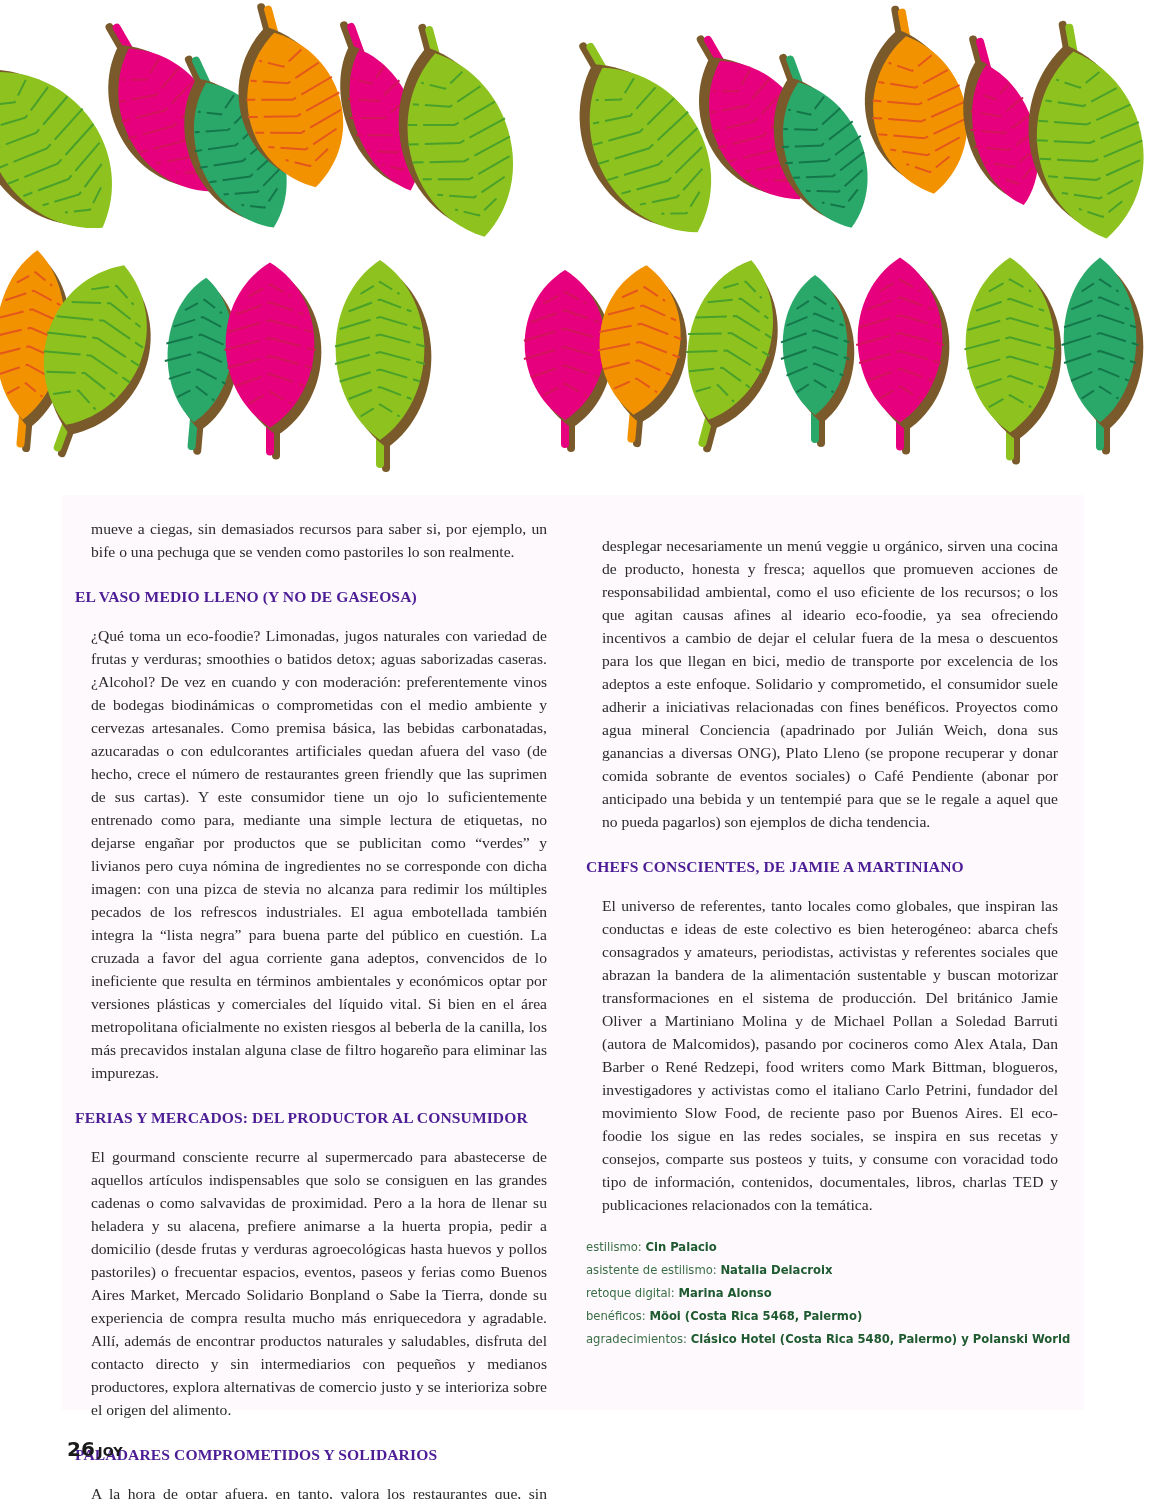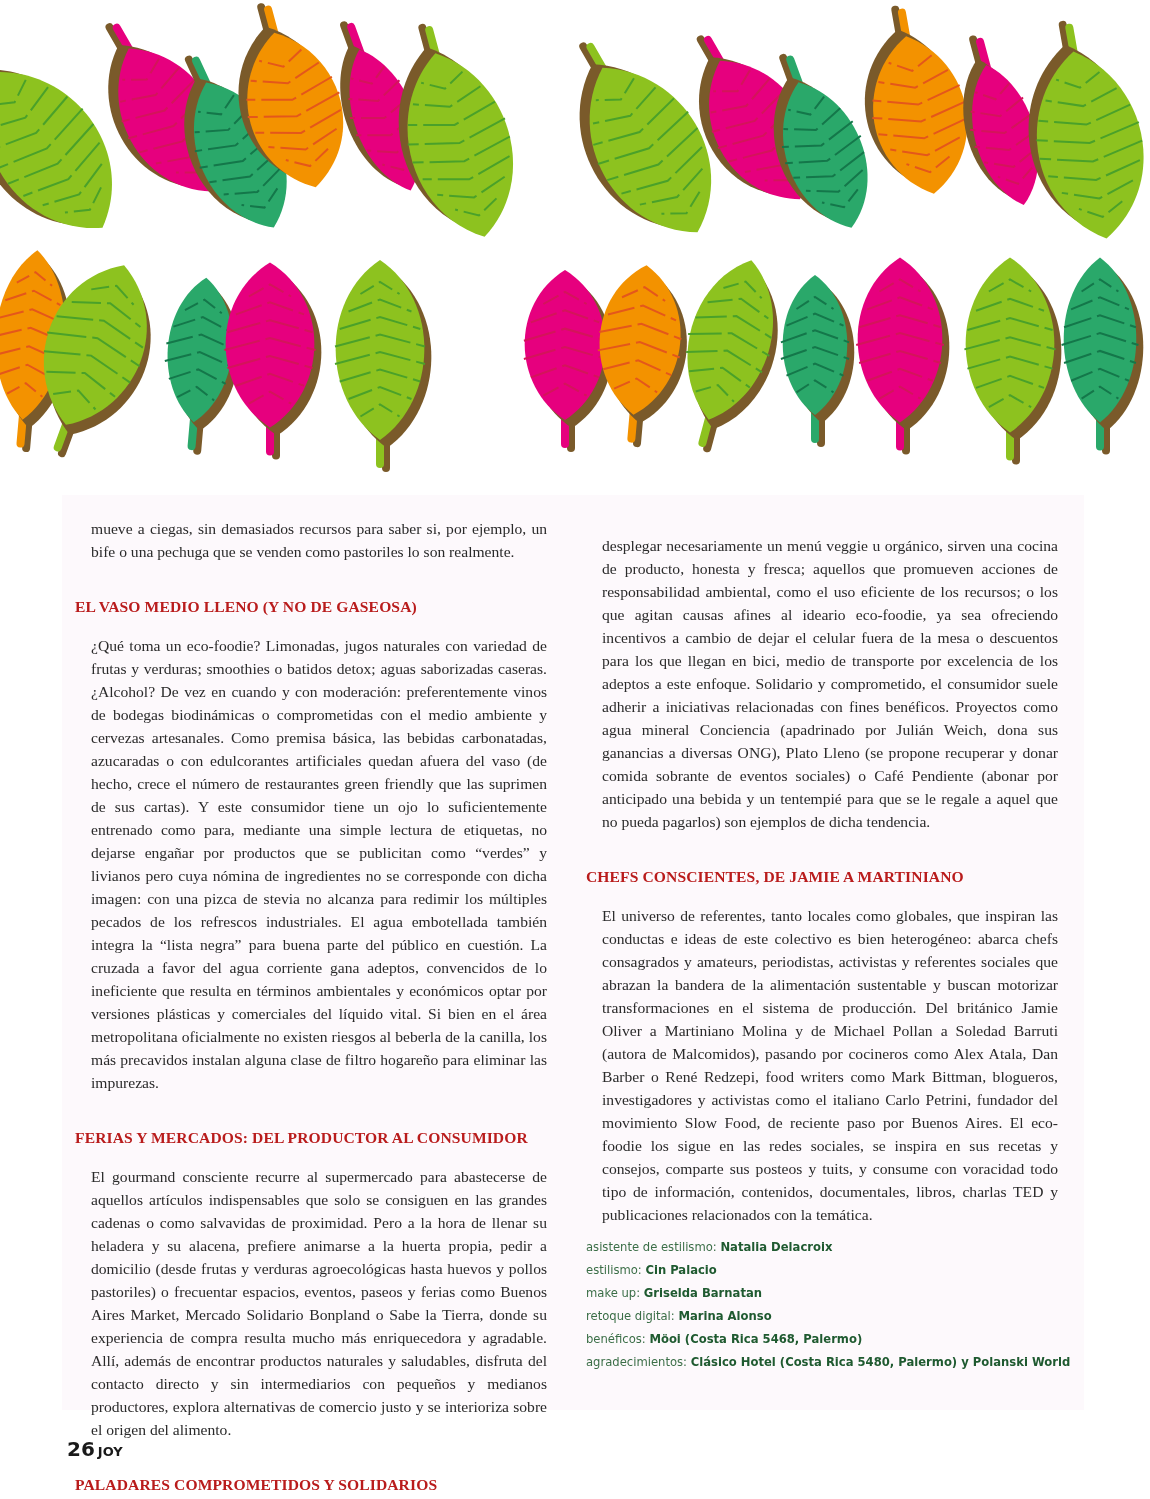--- a/index.html
+++ b/index.html
@@ -7,22 +7,22 @@
   #leaves { position: absolute; left: 0; top: 0; width: 1150px; height: 490px; }
   .textblock {
     position: absolute; left: 62px; top: 495px; width: 1022px; height: 915px;
     background: #fdf9fc;
   }
   .col { position: absolute; top: 0; font-family: "Liberation Serif", "DejaVu Serif", serif;
          font-size: 15.6px; line-height: 23px; color: #2a2a2a; text-align: justify; }
   .col-left { left: 13px; width: 488px; top: 6px; }
   .col-right { left: 524px; width: 488px; top: 23px; }
   .col p { margin: 16px; hyphens: auto; }
-  .col h2 { margin: 32px 0 0 0; font-size: 15.6px; line-height: 23px; font-weight: bold;
-            color: #b91c1c; font-family: "Liberation Serif", "DejaVu Serif", serif; letter-spacing: 0.1px; }
+  .col h2 { margin: 22px 0 0 0; font-size: 15.6px; line-height: 23px; font-weight: bold;
+            color: #4c1d95; font-family: "Liberation Serif", "DejaVu Serif", serif; letter-spacing: 0.1px; }
   .credits { position: absolute; left: 524px; top: 741px; width: 490px;
              font-family: "DejaVu Sans", "Liberation Sans", sans-serif; font-size: 11.6px;
              line-height: 23px; color: #2f6a3d; }
   .credits .lbl { font-weight: normal; color: #3b6e47; }
   .credits .val { font-weight: bold; color: #1f5a30; }
   .footer { position: absolute; left: 67px; top: 1437px; font-family: "DejaVu Sans", "Liberation Sans", sans-serif;
             color: #1a1a1a; }
   .footer .num { font-size: 20px; font-weight: bold; }
   .footer .mag { font-size: 13px; font-weight: bold; margin-left: 3px; }
 </style>
@@ -354,23 +354,22 @@
     <p style="text-align-last: justify;">A la hora de optar afuera, en tanto, valora los restaurantes que, sin</p>
   </div>
 
   <div class="col col-right">
     <p>desplegar necesariamente un menú veggie u orgánico, sirven una cocina de producto, honesta y fresca; aquellos que promueven acciones de responsabilidad ambiental, como el uso eficiente de los recursos; o los que agitan causas afines al ideario eco-foodie, ya sea ofreciendo incentivos a cambio de dejar el celular fuera de la mesa o descuentos para los que llegan en bici, medio de transporte por excelencia de los adeptos a este enfoque. Solidario y comprometido, el consumidor suele adherir a iniciativas relacionadas con fines benéficos. Proyectos como agua mineral Conciencia (apadrinado por Julián Weich, dona sus ganancias a diversas ONG), Plato Lleno (se propone recuperar y donar comida sobrante de eventos sociales) o Café Pendiente (abonar por anticipado una bebida y un tentempié para que se le regale a aquel que no pueda pagarlos) son ejemplos de dicha tendencia.</p>
     <h2>CHEFS CONSCIENTES, DE JAMIE A MARTINIANO</h2>
     <p>El universo de referentes, tanto locales como globales, que inspiran las conductas e ideas de este colectivo es bien heterogéneo: abarca chefs consagrados y amateurs, periodistas, activistas y referentes sociales que abrazan la bandera de la alimentación sustentable y buscan motorizar transformaciones en el sistema de producción. Del británico Jamie Oliver a Martiniano Molina y de Michael Pollan a Soledad Barruti (autora de Malcomidos), pasando por cocineros como Alex Atala, Dan Barber o René Redzepi, food writers como Mark Bittman, blogueros, investigadores y activistas como el italiano Carlo Petrini, fundador del movimiento Slow Food, de reciente paso por Buenos Aires. El eco-foodie los sigue en las redes sociales, se inspira en sus recetas y consejos, comparte sus posteos y tuits, y consume con voracidad todo tipo de información, contenidos, documentales, libros, charlas TED y publicaciones relacionados con la temática.</p>
   </div>
 
   <div class="credits">
+    <div><span class="lbl">estilismo:</span> <span class="val">Cin Palacio</span></div>
     <div><span class="lbl">asistente de estilismo:</span> <span class="val">Natalia Delacroix</span></div>
-    <div><span class="lbl">estilismo:</span> <span class="val">Cin Palacio</span></div>
-    <div><span class="lbl">make up:</span> <span class="val">Griselda Barnatan</span></div>
     <div><span class="lbl">retoque digital:</span> <span class="val">Marina Alonso</span></div>
     <div><span class="lbl">benéficos:</span> <span class="val">Möoi (Costa Rica 5468, Palermo)</span></div>
     <div><span class="lbl">agradecimientos:</span> <span class="val">Clásico Hotel (Costa Rica 5480, Palermo) y Polanski World</span></div>
   </div>
 </div>
 
 <div class="footer">
   <span class="num">26</span><span class="mag">JOY</span>
 </div>
 

